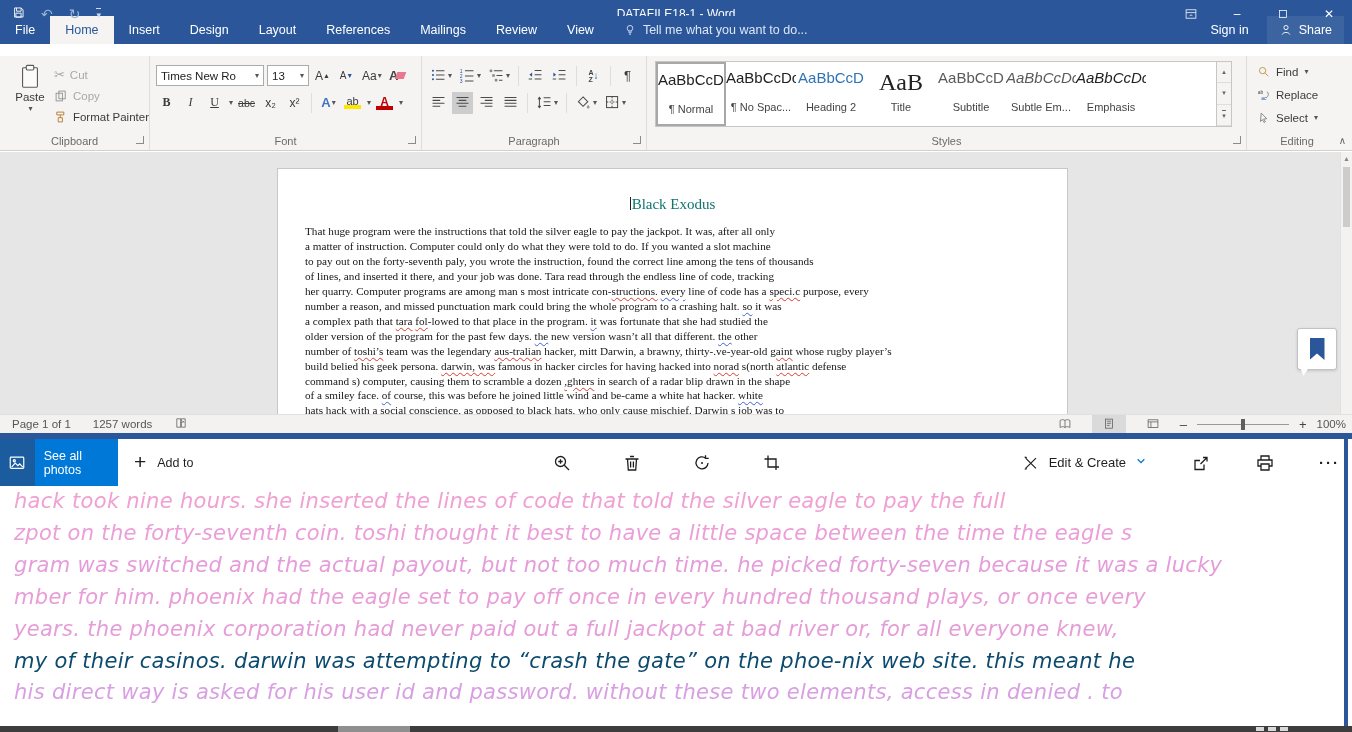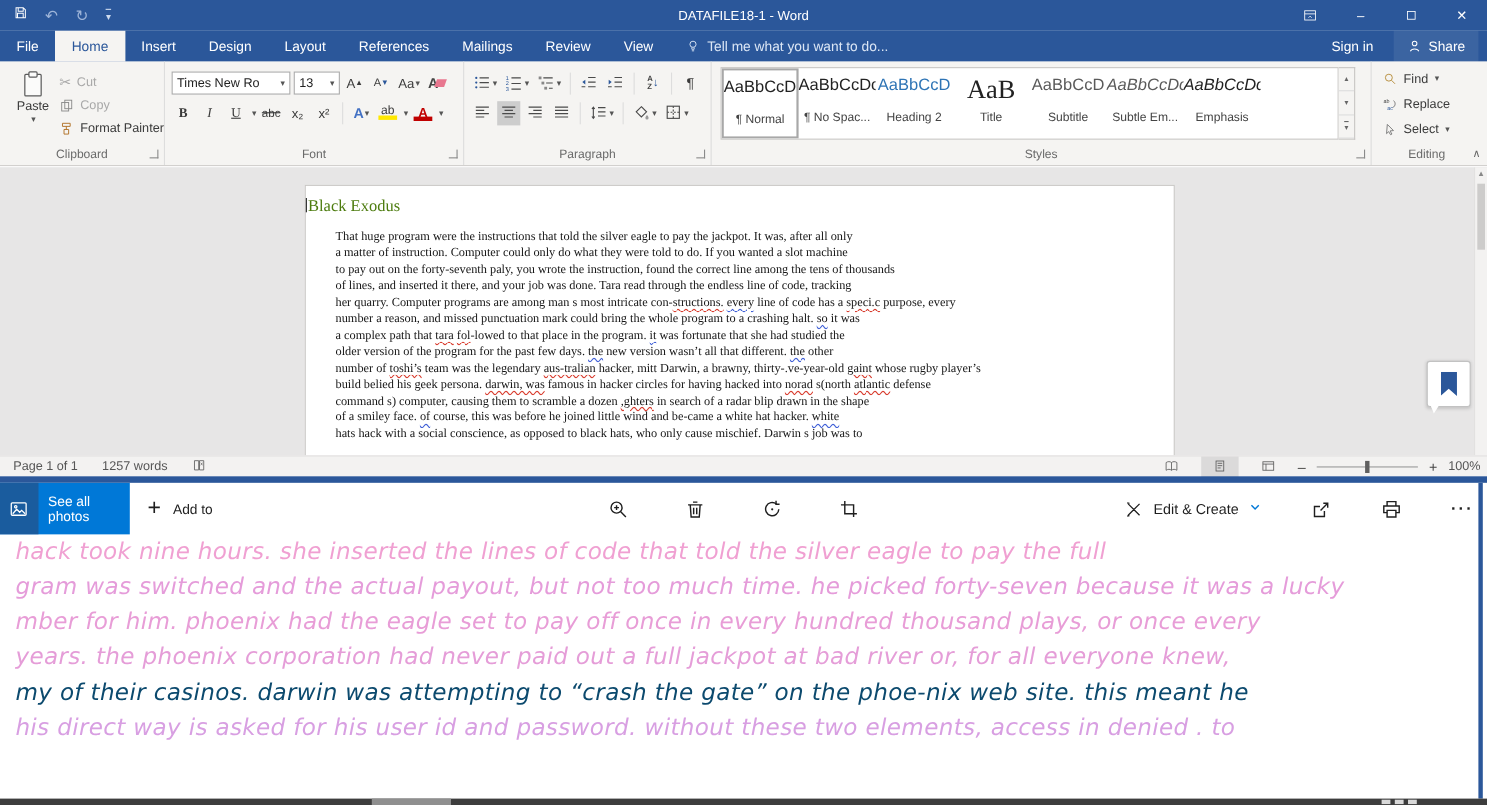--- a/index.html
+++ b/index.html
@@ -13,21 +13,21 @@
   .qat{display:flex;align-items:center;gap:16px;margin-left:12px;z-index:2}
   .qat .gl{font-size:14px;line-height:1;color:#9db4d8}
   .qat .save svg{width:13px;height:13px;stroke:#fff;fill:none;stroke-width:1.4}
   .qat-more{font-size:9px;color:#cfdcef;border-top:1px solid #cfdcef;padding-top:1px}
   .wtitle{position:absolute;left:0;right:0;text-align:center;font-size:12px;color:#fff}
   .wincontrols{position:absolute;right:0;top:0;display:flex;height:28px;z-index:2}
   .wc{width:46px;display:flex;align-items:center;justify-content:center;font-size:12px;color:#fff}
   .wc svg{width:14px;height:14px;stroke:#fff;fill:none;stroke-width:1.1}
 
   
-  .menubar{position:absolute;left:0;top:28px;width:100%;height:28px;background:#2b579a;
+  .menubar{position:absolute;left:0;top:16px;width:100%;height:28px;background:#2b579a;
            display:flex;align-items:stretch;font-size:12.5px;color:#fff}
   .tab{display:flex;align-items:center;padding:0 15px}
   .tab.active{background:#f5f4f2;color:#2b579a}
   .tellme{display:flex;align-items:center;gap:6px;margin-left:14px;color:#dbe6f5}
   .tellme svg{width:14px;height:14px;stroke:#dbe6f5;fill:none;stroke-width:1.2}
   .mbright{margin-left:auto;display:flex;align-items:center;gap:8px;padding-right:8px}
   .signin{font-size:12.5px;padding:0 10px}
   .sharebtn{display:flex;align-items:center;gap:6px;background:rgba(255,255,255,.08);
             height:28px;padding:0 12px}
   .sharebtn svg{width:14px;height:14px;stroke:#fff;fill:none;stroke-width:1.3}
@@ -91,21 +91,21 @@
   
   .g-edit{width:100px;padding:4px 0 0 10px}
   .g-edit .smallbtn{height:23px}
   .g-edit svg{width:14px;height:14px;stroke:#777;fill:none;stroke-width:1.2}
   .collapse{position:absolute;right:6px;bottom:4px;font-size:10px;color:#666}
 
   
   .docarea{position:absolute;left:0;top:152px;width:100%;height:262px;background:#e7e6e6;overflow:hidden}
   .page{position:absolute;left:277px;top:16px;width:791px;height:420px;background:#fff;
         border:1px solid #c9c7c5}
-  .doctitle{margin-top:11px;text-align:left;font-family:"Liberation Serif",serif;font-size:15px;color:#4d7c0f}
+  .doctitle{margin-top:27px;text-align:center;font-family:"Liberation Serif",serif;font-size:15px;color:#0f766e}
   .caret{display:inline-block;width:1px;height:13px;background:#222;vertical-align:-1px;margin-right:1px}
   .docbody{margin:11px 20px 0 27px;font-family:"Liberation Serif",serif;font-size:11.2px;
            line-height:14.95px;color:#151515}
   .doc-line{white-space:nowrap}
   .sq-r{text-decoration:underline wavy #d83b2d;text-decoration-thickness:1px;text-underline-offset:2px}
   .sq-b{text-decoration:underline wavy #3f5fd6;text-decoration-thickness:1px;text-underline-offset:2px}
   .vscroll{position:absolute;right:0;top:0;width:12px;height:100%;background:#f3f2f1;border-left:1px solid #e2e1e0}
   .vs-up{height:13px;display:flex;align-items:center;justify-content:center;font-size:7px;color:#888}
   .vs-thumb{margin:2px 2px;height:60px;background:#cdcccb}
   .bookmark-card{position:absolute;left:1297px;top:176px;width:40px;height:42px;background:#fff;
@@ -608,20 +608,21 @@
           <svg viewBox="0 0 20 20">
             <path d="M6 7V3h8v4 M6 13H3V7h14v6h-3 M6 11h8v6H6z"></path>
           </svg>
         </span>
       <span class="more-dots">···</span>
     </div>
   </div>
 
   <div class="photo">
       <div class="hw-line" style="color: rgb(240, 160, 210);">hack took nine hours. she inserted the lines of code that told the silver eagle to pay the full</div>
+      <div class="hw-line" style="color: rgb(235, 158, 215);">zpot on the forty-seventh coin. toshi thought it best to have a little space between the time the eagle s</div>
       <div class="hw-line" style="color: rgb(229, 156, 218);">gram was switched and the actual payout, but not too much time. he picked forty-seven because it was a lucky</div>
       <div class="hw-line" style="color: rgb(232, 157, 215);">mber for him. phoenix had the eagle set to pay off once in every hundred thousand plays, or once every</div>
       <div class="hw-line" style="color: rgb(229, 157, 216);"> years. the phoenix corporation had never paid out a full jackpot at bad river or, for all everyone knew,</div>
       <div class="hw-line" style="color: #0c4a6e;">my of their casinos. darwin was attempting to “crash the gate” on the phoe-nix web site. this meant he</div>
       <div class="hw-line" style="color: rgb(216, 159, 226);">his direct way is asked for his user id and password. without these two elements, access in denied . to</div>
     </div>
   <div class="photoedge"></div>
 
   <div class="bottombar">
     <span class="bbthumb"></span>

